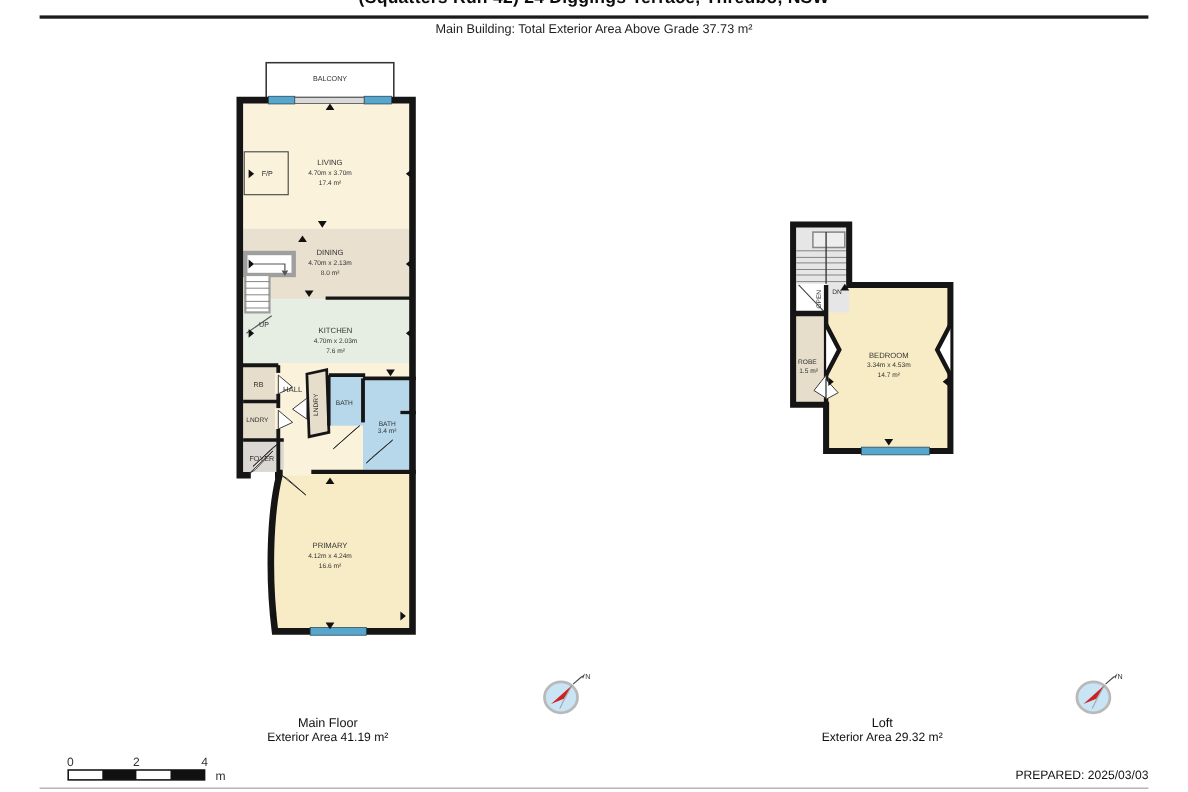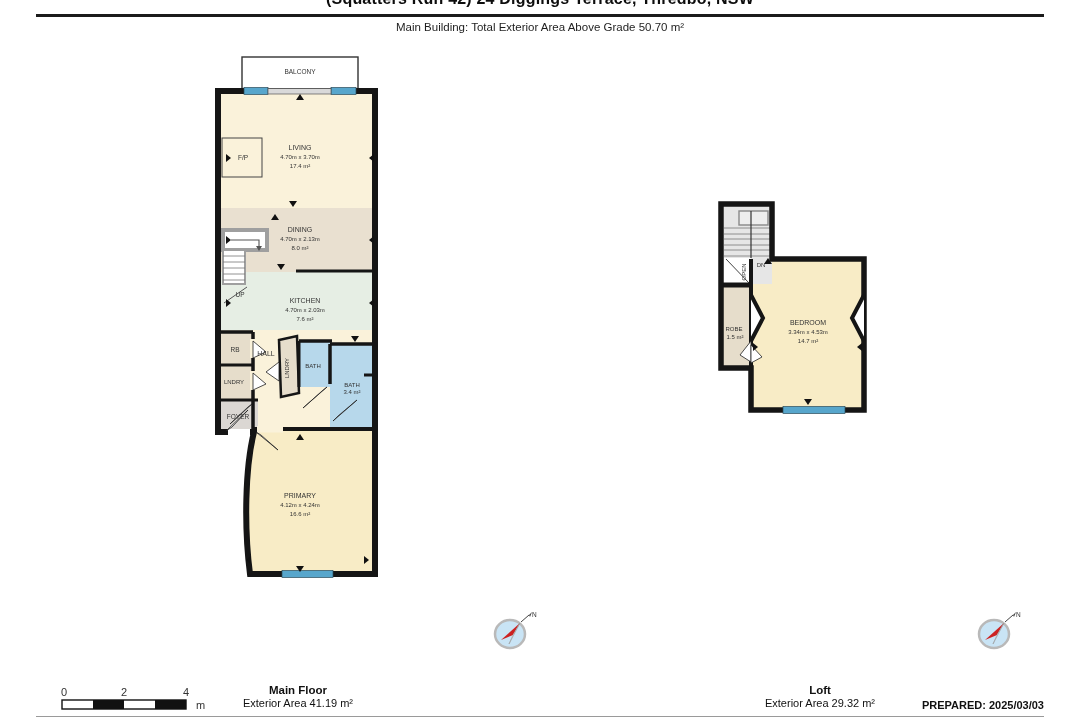--- a/index.html
+++ b/index.html
@@ -3,42 +3,42 @@
 <meta charset="utf-8">
 <style>
   html,body{margin:0;padding:0;background:#fff;}
   .page{position:relative;width:1080px;height:720px;background:#ffffff;overflow:hidden;
         font-family:"Liberation Sans",sans-serif;color:#111;}
   .cut-title{position:absolute;top:-10px;left:0;width:100%;text-align:center;
              font-size:16px;font-weight:bold;letter-spacing:.2px;color:#0d0d0d;white-space:nowrap;}
   .header-rule{position:absolute;left:36px;right:36px;top:14px;height:3px;background:#1b1b1b;}
   .subtitle{position:absolute;top:21px;left:0;width:100%;text-align:center;font-size:11.5px;color:#1e1e1e;}
   .floor-caption{position:absolute;width:280px;text-align:center;font-size:11px;line-height:13px;color:#111;}
-  .floor-caption .cap-name{display:block;font-weight:bold;font-size:11.5px;margin-top:32px;}
-  .prepared{position:absolute;right:36px;top:699px;font-size:11px;font-weight:bold;color:#111;}
+  .floor-caption .cap-name{display:block;font-weight:normal;font-size:11.5px;}
+  .prepared{position:absolute;right:36px;top:699px;font-size:11px;font-weight:normal;color:#111;}
   .bottom-rule{position:absolute;left:36px;right:36px;top:716px;height:1px;background:#9a9a9a;}
   svg{position:absolute;overflow:visible;}
   svg text{font-family:"Liberation Sans",sans-serif;fill:#333;}
   .t7{font-size:7px;text-anchor:middle;}
   .t65{font-size:6.5px;text-anchor:middle;}
   .t6{font-size:6px;text-anchor:middle;}
   .wall{stroke:#151515;fill:none;}
   .thinwall{stroke:#151515;fill:none;}
   .door{fill:#ffffff;stroke:#222;stroke-width:0.8;}
   .dim-arrow{fill:#111;stroke:none;}
   .tread{stroke:#777;stroke-width:0.8;}
 </style>
 </head>
 <body>
 
 <div class="page">
 
   <div class="cut-title">(Squatters Run 42) 24 Diggings Terrace, Thredbo, NSW</div>
   <div class="header-rule"></div>
-  <div class="subtitle">Main Building: Total Exterior Area Above Grade 50.70 m²</div>
+  <div class="subtitle">Main Building: Total Exterior Area Above Grade 37.73 m²</div>
 
   <svg style="left:200px;top:40px;width:200px;height:560px;" viewBox="200 40 200 560">
 
     <g>
       <rect x="242" y="57" width="116" height="34" fill="#ffffff" stroke="#333" stroke-width="1.4"></rect>
       <text class="t65" x="300" y="74">BALCONY</text>
     </g>
 
     <g>
       <rect x="221" y="91" width="154" height="117" fill="#faf2da"></rect>
@@ -222,21 +222,21 @@
     <polygon points="32,15 25,27 21,36" fill="#ffffff" stroke="#999" stroke-width="0.6"></polygon>
     <path d="M33,14 L41,7" stroke="#444" stroke-width="1"></path>
     <polygon points="41,7 44,4 42,9" fill="#444"></polygon>
     <text x="44" y="9" font-size="6.5" fill="#333">N</text>
   </svg>
 
   <div class="floor-caption" style="left:158px;top:652px;">
     <span class="cap-name">Main Floor</span>
     <span>Exterior Area 41.19 m²</span>
   </div>
-  <div class="floor-caption" style="left:680px;top:652px;">
+  <div class="floor-caption" style="left:662px;top:652px;">
     <span class="cap-name">Loft</span>
     <span>Exterior Area 29.32 m²</span>
   </div>
 
   <svg style="left:50px;top:685px;width:170px;height:30px;" viewBox="50 685 170 30">
     <text x="64" y="696" font-size="11" fill="#111" text-anchor="middle">0</text>
     <text x="124" y="696" font-size="11" fill="#111" text-anchor="middle">2</text>
     <text x="186" y="696" font-size="11" fill="#111" text-anchor="middle">4</text>
     <rect x="62" y="700" width="124" height="9" fill="#ffffff" stroke="#111" stroke-width="1.4"></rect>
     <rect x="93" y="700" width="31" height="9" fill="#111"></rect>

